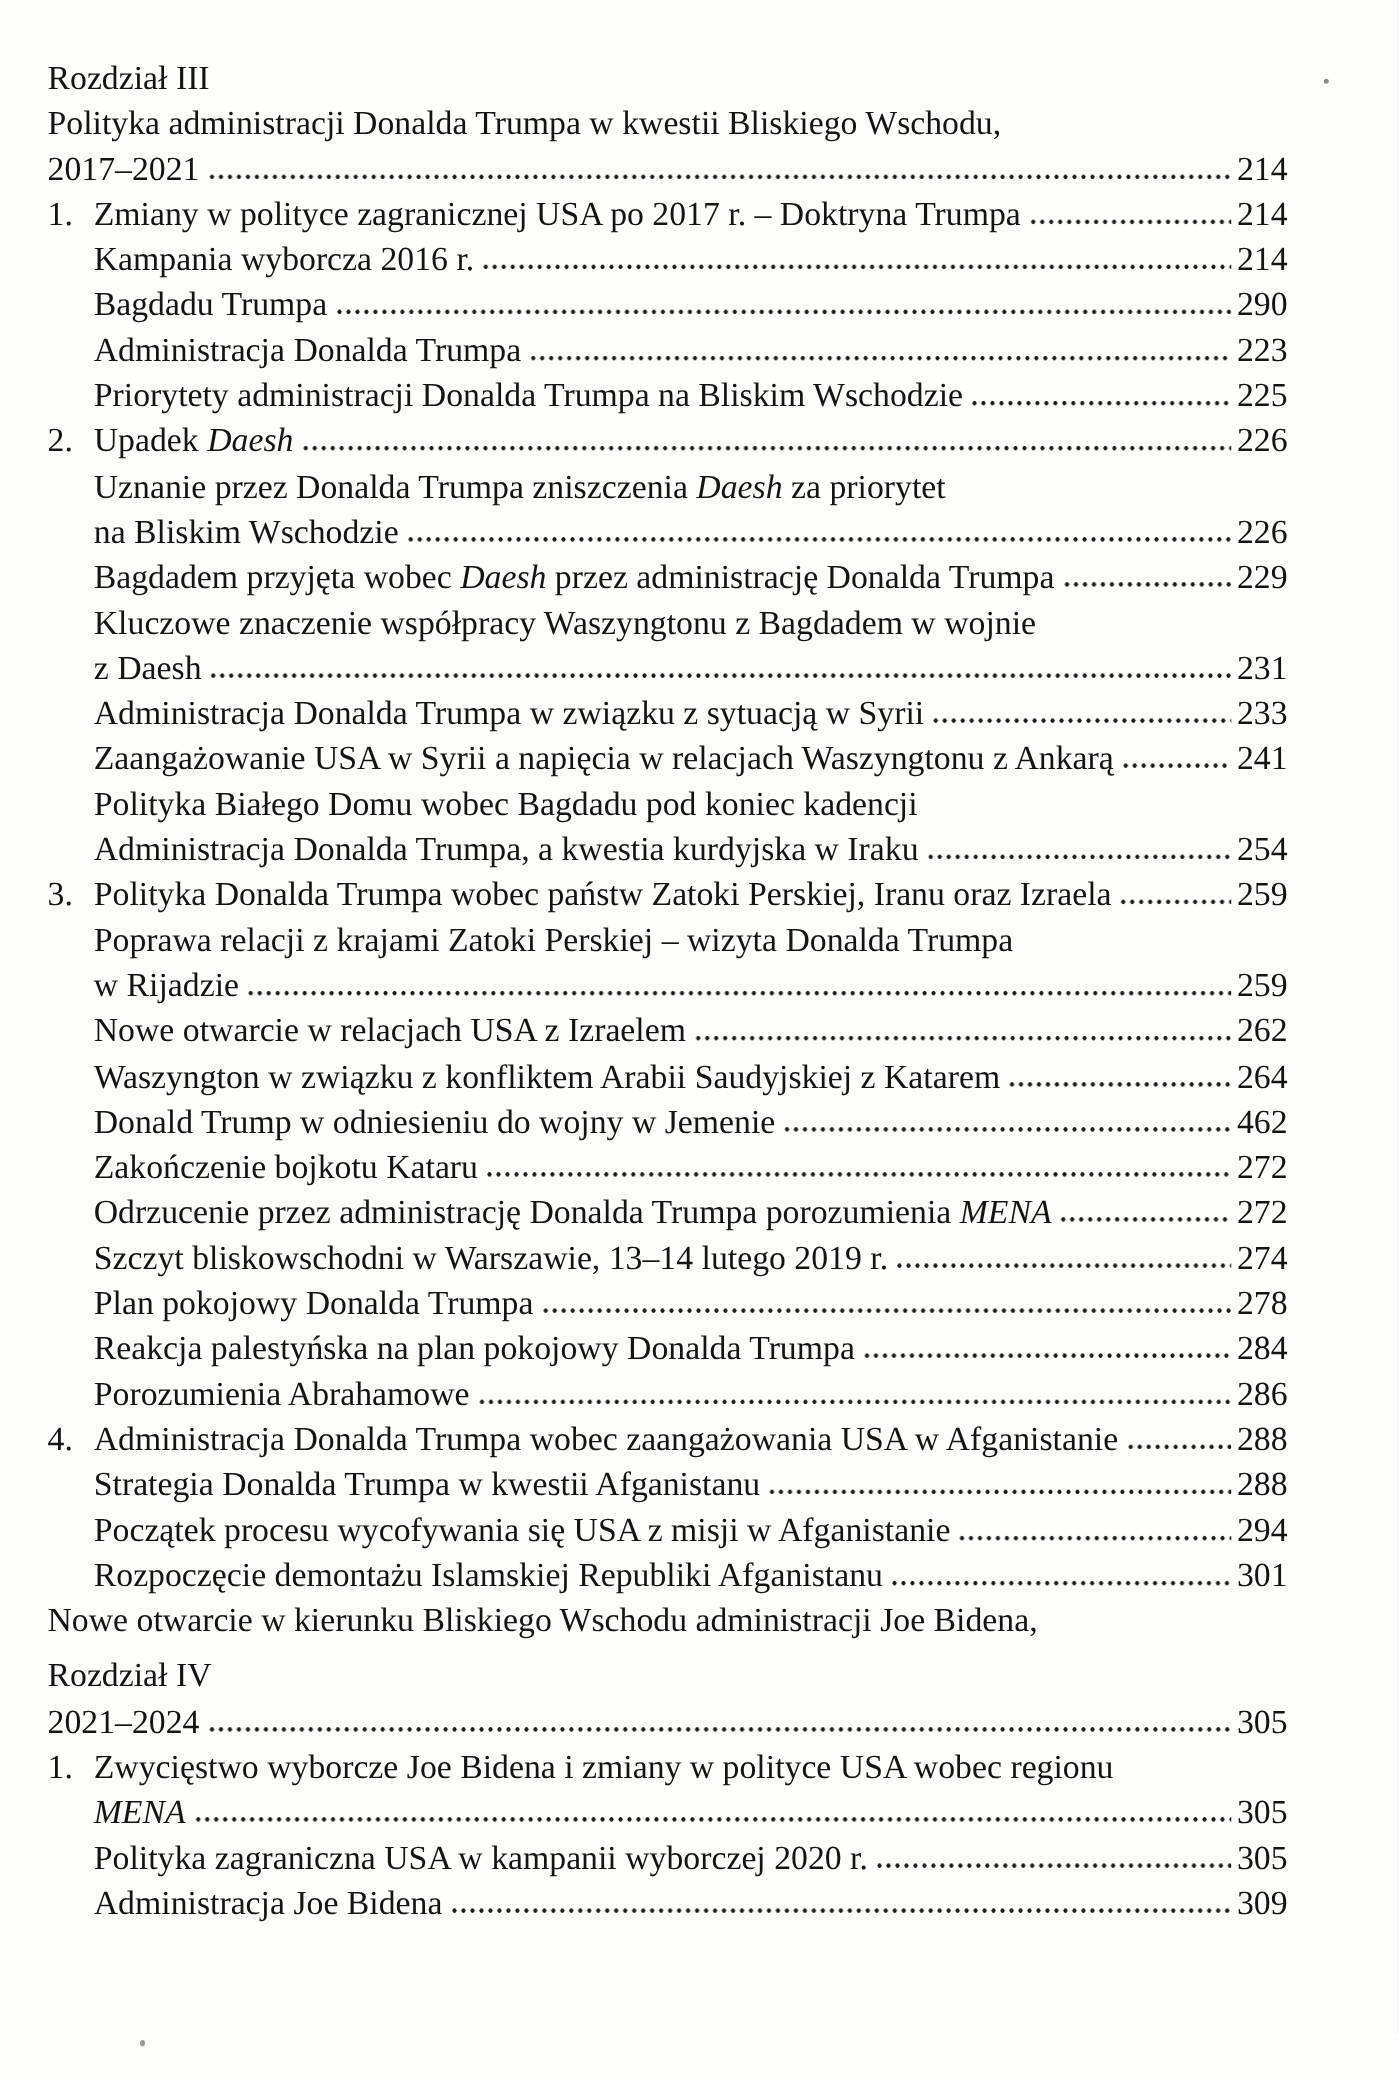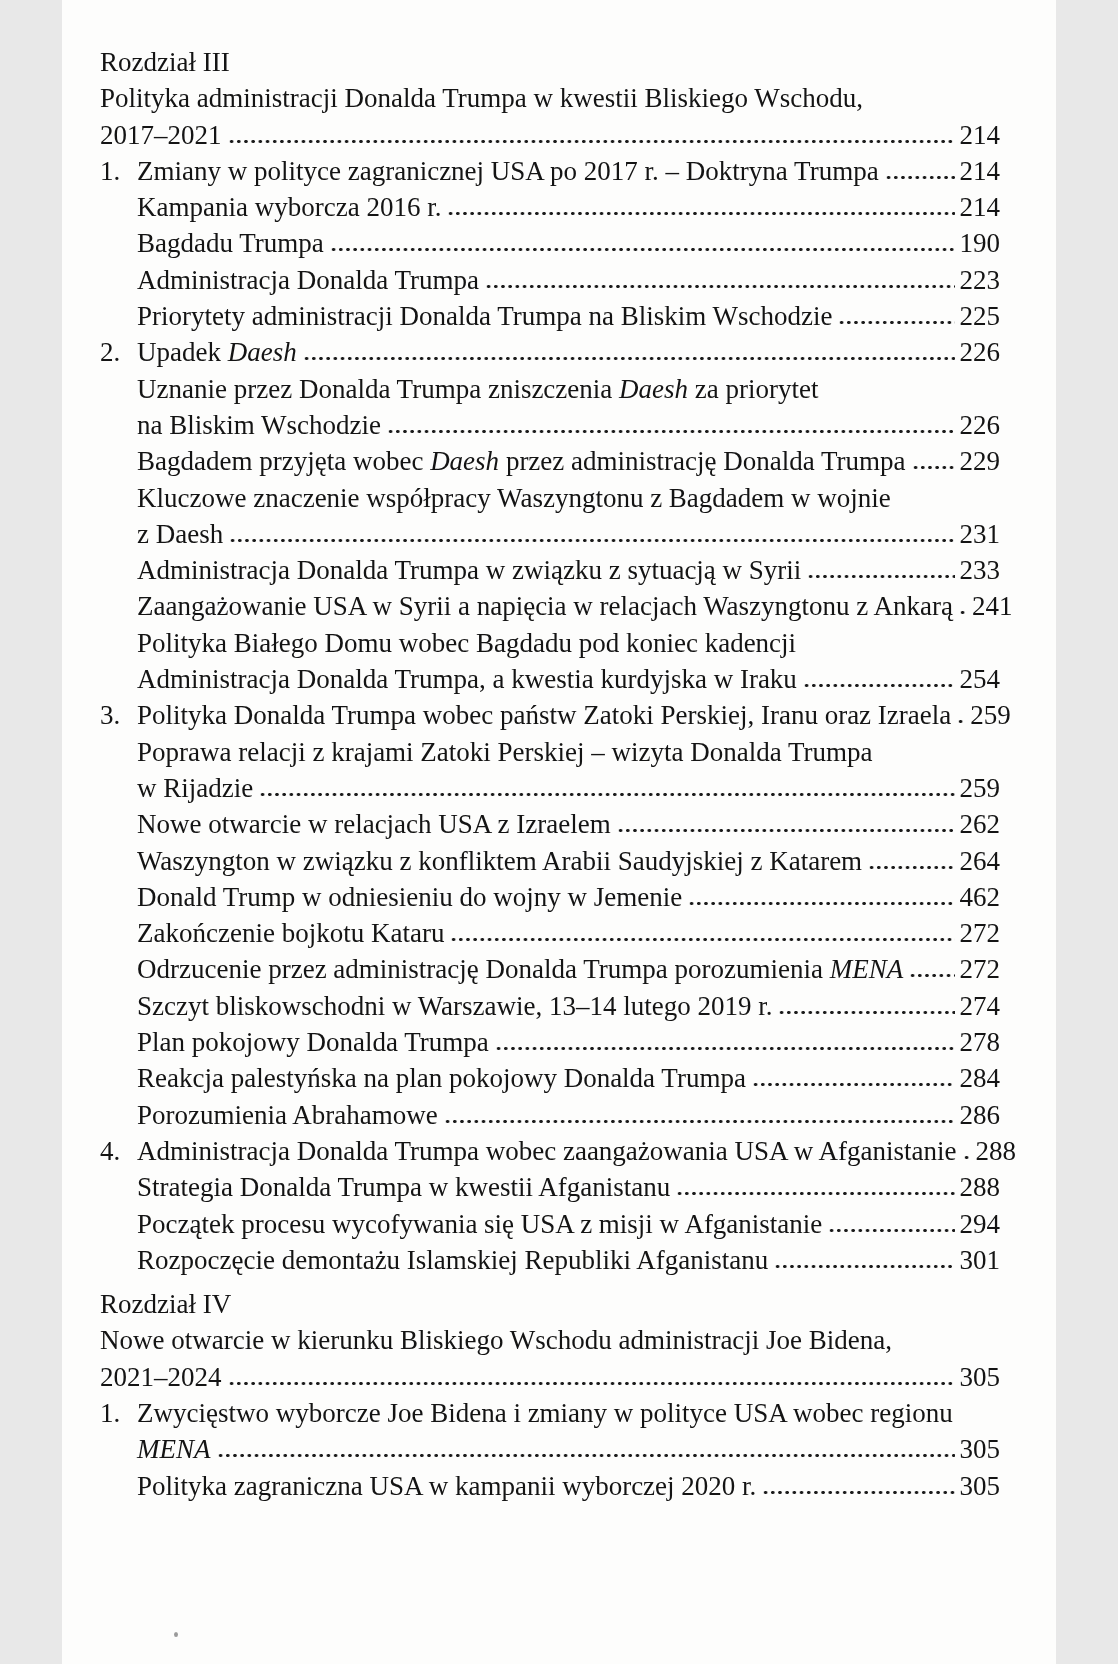--- a/index.html
+++ b/index.html
@@ -2,29 +2,29 @@
 <html><head>
 <meta charset="utf-8">
 <style>
   html, body {
     margin: 0;
     padding: 0;
     background: #e8e8e8;
   }
   .page {
     position: relative;
-    width: 994px;
+    width: 1118px;
     height: 1664px;
     margin: 0 auto;
     background: #fdfdfc;
     color: #141414;
     font-family: "Liberation Serif", "DejaVu Serif", serif;
     font-size: 27px;
     box-sizing: border-box;
-    padding: 44px 56px 0 38px;
+    padding: 44px 88px 0 38px;
     overflow: hidden;
   }
   .toc { width: 100%; }
   .row {
     display: flex;
     align-items: baseline;
     line-height: 36.3px;
     white-space: nowrap;
   }
   .row.gap { margin-top: 8px; }
@@ -85,21 +85,21 @@
       <div class="row">
         <span class="num"></span>
         <span class="txt"><span>Kampania wyborcza 2016 r.</span></span>
         <span class="leader"></span>
         <span class="pagenum">214</span>
       </div>
       <div class="row">
         <span class="num"></span>
         <span class="txt"><span>Bagdadu Trumpa</span></span>
         <span class="leader"></span>
-        <span class="pagenum">190</span>
+        <span class="pagenum">290</span>
       </div>
       <div class="row">
         <span class="num"></span>
         <span class="txt"><span>Administracja Donalda Trumpa</span></span>
         <span class="leader"></span>
         <span class="pagenum">223</span>
       </div>
       <div class="row">
         <span class="num"></span>
         <span class="txt"><span>Priorytety administracji Donalda Trumpa na Bliskim Wschodzie</span></span>
@@ -247,43 +247,49 @@
         <span class="txt"><span>Początek procesu wycofywania się USA z misji w Afganistanie</span></span>
         <span class="leader"></span>
         <span class="pagenum">294</span>
       </div>
       <div class="row">
         <span class="num"></span>
         <span class="txt"><span>Rozpoczęcie demontażu Islamskiej Republiki Afganistanu</span></span>
         <span class="leader"></span>
         <span class="pagenum">301</span>
       </div>
+      <div class="row chapter">
+        <span class="txt"><span>Nowe otwarcie w kierunku Bliskiego Wschodu administracji Joe Bidena,</span></span>
+      </div>
       <div class="row chapter gap">
         <span class="txt"><span>Rozdział IV</span></span>
       </div>
       <div class="row chapter">
-        <span class="txt"><span>Nowe otwarcie w kierunku Bliskiego Wschodu administracji Joe Bidena,</span></span>
-      </div>
-      <div class="row chapter">
         <span class="txt"><span>2021–2024</span></span>
         <span class="leader"></span>
         <span class="pagenum">305</span>
       </div>
       <div class="row">
         <span class="num">1.</span>
         <span class="txt"><span>Zwycięstwo wyborcze Joe Bidena i zmiany w polityce USA wobec regionu</span></span>
       </div>
       <div class="row">
         <span class="num"></span>
         <span class="txt"><span class="ital">MENA</span></span>
         <span class="leader"></span>
         <span class="pagenum">305</span>
       </div>
       <div class="row">
         <span class="num"></span>
         <span class="txt"><span>Polityka zagraniczna USA w kampanii wyborczej 2020 r.</span></span>
         <span class="leader"></span>
         <span class="pagenum">305</span>
+      </div>
+      <div class="row">
+        <span class="num"></span>
+        <span class="txt"><span>Administracja Joe Bidena</span></span>
+        <span class="leader"></span>
+        <span class="pagenum">309</span>
       </div>
     </div>
   <div class="speck s1"></div>
   <div class="speck s2"></div>
 </div>
 
 </body></html>

